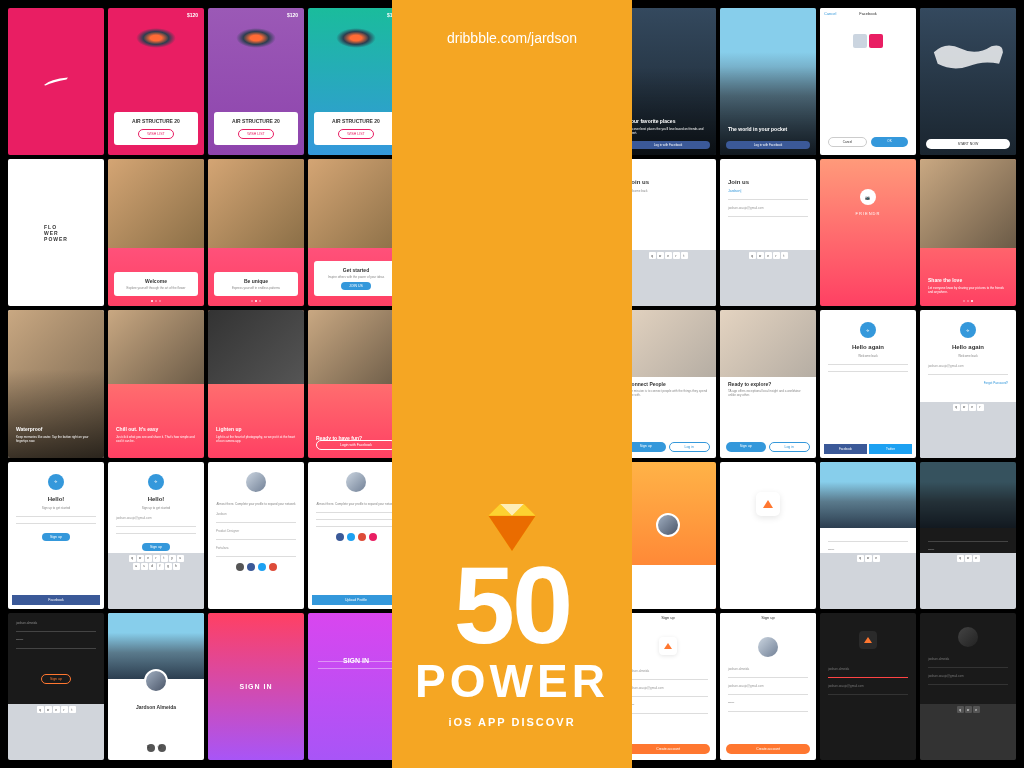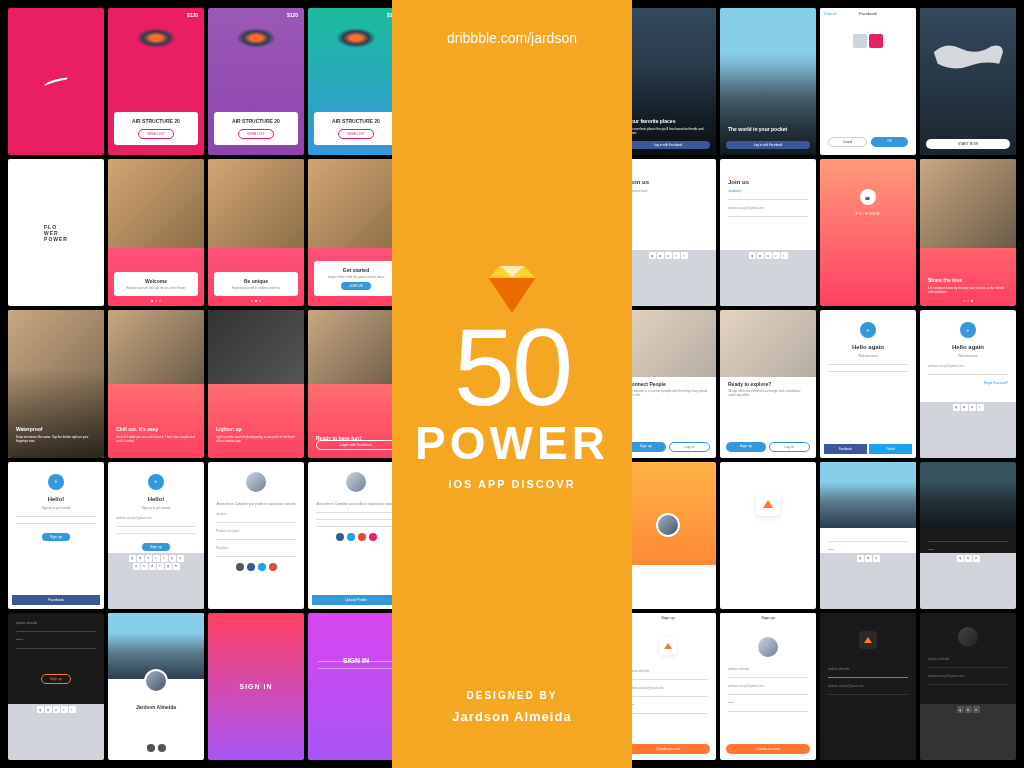--- a/index.html
+++ b/index.html
@@ -5,21 +5,21 @@
 *{margin:0;padding:0;box-sizing:border-box}
 body{width:1024px;height:768px;background:#000;overflow:hidden;font-family:-apple-system,Helvetica,Arial,sans-serif}
 .canvas{position:relative;width:1024px;height:768px;display:flex}
 .grid{display:grid;grid-template-columns:repeat(5,1fr);grid-template-rows:repeat(5,1fr);gap:4px;padding:8px;flex:1}
 .left{width:50%}
 .right{width:50%}
 .screen{background:#fff;border-radius:2px;position:relative;overflow:hidden;font-size:4px;color:#333}
 .center-band{position:absolute;left:50%;transform:translateX(-50%);top:0;width:240px;height:100%;background:#f5a623;display:flex;flex-direction:column;align-items:center;justify-content:space-between;padding:30px 0 40px;z-index:10}
 .url{color:#fff;font-size:14px;font-weight:500}
 .diamond{width:80px;height:55px;margin-top:20px}
-.big-num{color:#fff;font-size:110px;font-weight:400;line-height:.9;letter-spacing:-3px}
+.big-num{color:#fff;font-size:110px;font-weight:700;line-height:.9;letter-spacing:-3px}
 .free{color:#fff;font-size:46px;font-weight:800;letter-spacing:4px}
 .subtitle{color:#fff;font-size:11px;font-weight:600;letter-spacing:2px;margin-top:8px}
 .designed{color:#fff;font-size:10px;font-weight:600;letter-spacing:2px;text-align:center;line-height:1.8}
 .author{font-size:13px;letter-spacing:1px}
 .mid{display:flex;flex-direction:column;align-items:center}
 
 
 .bg-red{background:#e91e63}
 .bg-purple{background:linear-gradient(180deg,#9b59b6,#8e44ad)}
 .bg-cyan{background:linear-gradient(180deg,#1abc9c,#3498db)}
@@ -564,19 +564,15 @@
       <polygon points="80,20 50,20 50,65" fill="#ea6c00"></polygon>
       <polygon points="35,5 50,20 20,20" fill="#fdd231"></polygon>
       <polygon points="65,5 50,20 80,20" fill="#fdd231"></polygon>
       <polygon points="35,5 65,5 50,20" fill="#feeeb7"></polygon>
       <polygon points="50,20 50,65 35,20" fill="#fdad00" opacity="0"></polygon>
     </svg>
     <div class="big-num">50</div>
     <div class="free">POWER</div>
     <div class="subtitle">iOS APP DISCOVR</div>
   </div>
-  <div class="designed">
-    <div>DESIGNED BY</div>
-    <div class="author">Jardson Almeida</div>
-  </div>
 </div>
 
 </div>
 
 </body></html>

